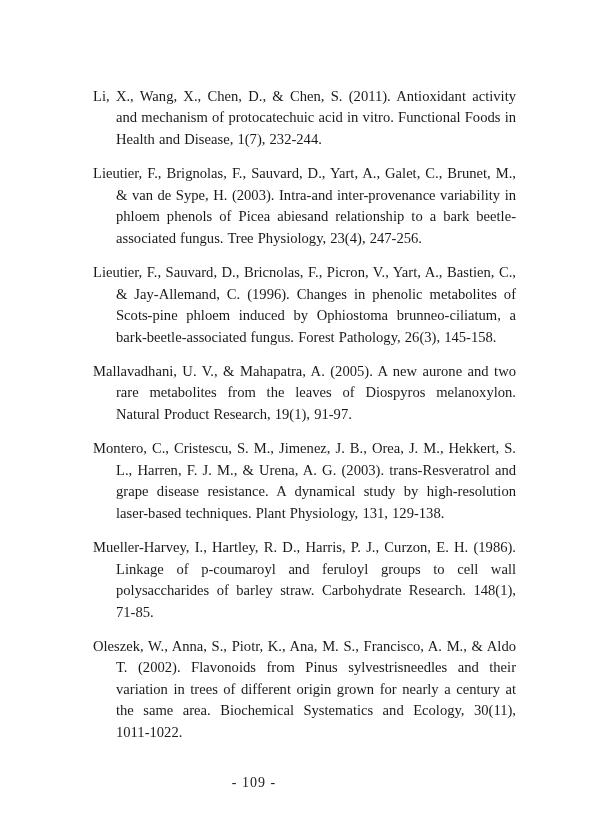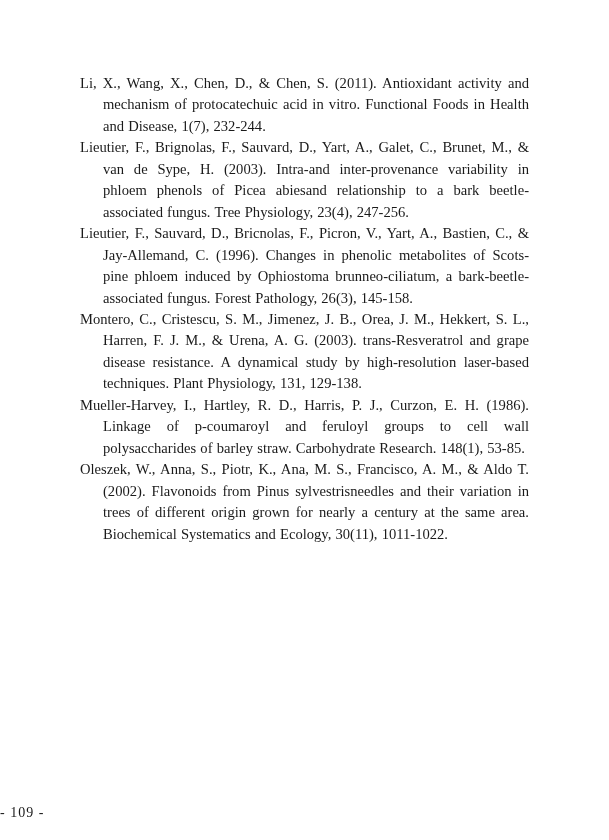--- a/index.html
+++ b/index.html
@@ -21,38 +21,40 @@
       top: 73px;
       width: 449px;
     }
     .ref {
       font-family: "Liberation Serif", "DejaVu Serif", serif;
       font-size: 14.6px;
       line-height: 21.45px;
       text-align: justify;
       padding-left: 23px;
       text-indent: -23px;
-      margin: 0;
+      margin: 13px;
       word-spacing: 0.5px;
     }
     .page-number {
       position: absolute;
       left: 0;
       width: 508px;
-      top: 805px;
+      top: 775px;
+      text-align: center;
       font-family: "Liberation Serif", "DejaVu Serif", serif;
       font-size: 14px;
       letter-spacing: 1px;
     }
   </style>
 </head>
 <body>
 
 <div class="page">
   <p class="ref">Li, X., Wang, X., Chen, D., &amp; Chen, S. (2011). Antioxidant activity and mechanism of protocatechuic acid in vitro. Functional Foods in Health and Disease, 1(7), 232-244.</p>
   <p class="ref">Lieutier, F., Brignolas, F., Sauvard, D., Yart, A., Galet, C., Brunet, M., &amp; van de Sype, H. (2003). Intra-and inter-provenance variability in phloem phenols of Picea abiesand relationship to a bark beetle-associated fungus. Tree Physiology, 23(4), 247-256.</p>
   <p class="ref">Lieutier, F., Sauvard, D., Bricnolas, F., Picron, V., Yart, A., Bastien, C., &amp; Jay-Allemand, C. (1996). Changes in phenolic metabolites of Scots-pine phloem induced by Ophiostoma brunneo-ciliatum, a bark-beetle-associated fungus. Forest Pathology, 26(3), 145-158.</p>
+  <p class="ref">Mallavadhani, U. V., &amp; Mahapatra, A. (2005). A new aurone and two rare metabolites from the leaves of Diospyros melanoxylon. Natural Product Research, 19(1), 91-97.</p>
   <p class="ref">Montero, C., Cristescu, S. M., Jimenez, J. B., Orea, J. M., Hekkert, S. L., Harren, F. J. M., &amp; Urena, A. G. (2003). trans-Resveratrol and grape disease resistance. A dynamical study by high-resolution laser-based techniques. Plant Physiology, 131, 129-138.</p>
-  <p class="ref">Mueller-Harvey, I., Hartley, R. D., Harris, P. J., Curzon, E. H. (1986). Linkage of p-coumaroyl and feruloyl groups to cell wall polysaccharides of barley straw. Carbohydrate Research. 148(1), 53-85.</p>
+  <p class="ref">Mueller-Harvey, I., Hartley, R. D., Harris, P. J., Curzon, E. H. (1986). Linkage of p-coumaroyl and feruloyl groups to cell wall polysaccharides of barley straw. Carbohydrate Research. 148(1), 71-85.</p>
   <p class="ref">Oleszek, W., Anna, S., Piotr, K., Ana, M. S., Francisco, A. M., &amp; Aldo T. (2002). Flavonoids from Pinus sylvestrisneedles and their variation in trees of different origin grown for nearly a century at the same area. Biochemical Systematics and Ecology, 30(11), 1011-1022.</p>
 </div>
 
 <div class="page-number">- 109 -</div>
 
 </body></html>

